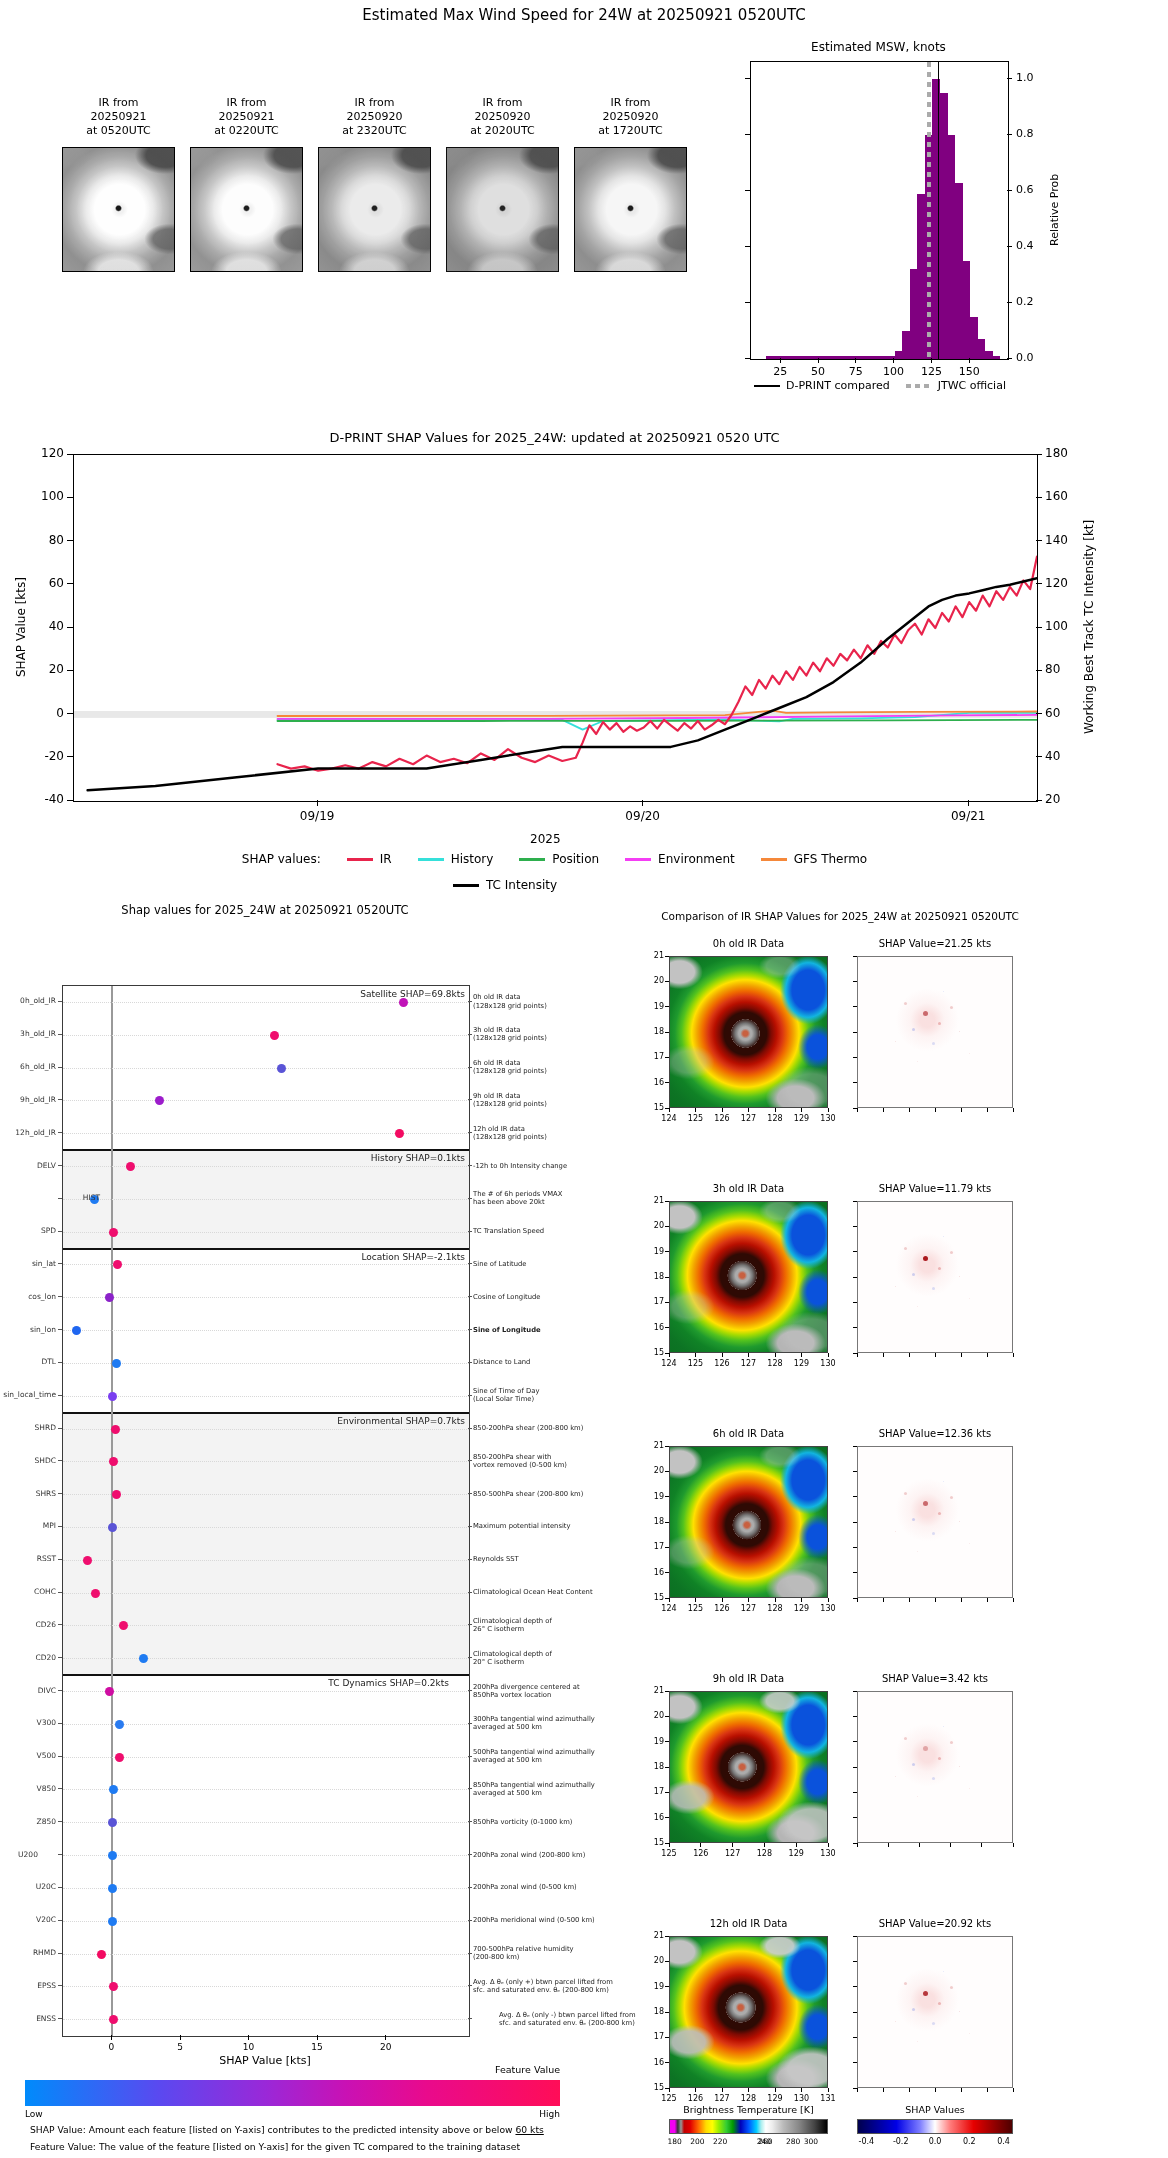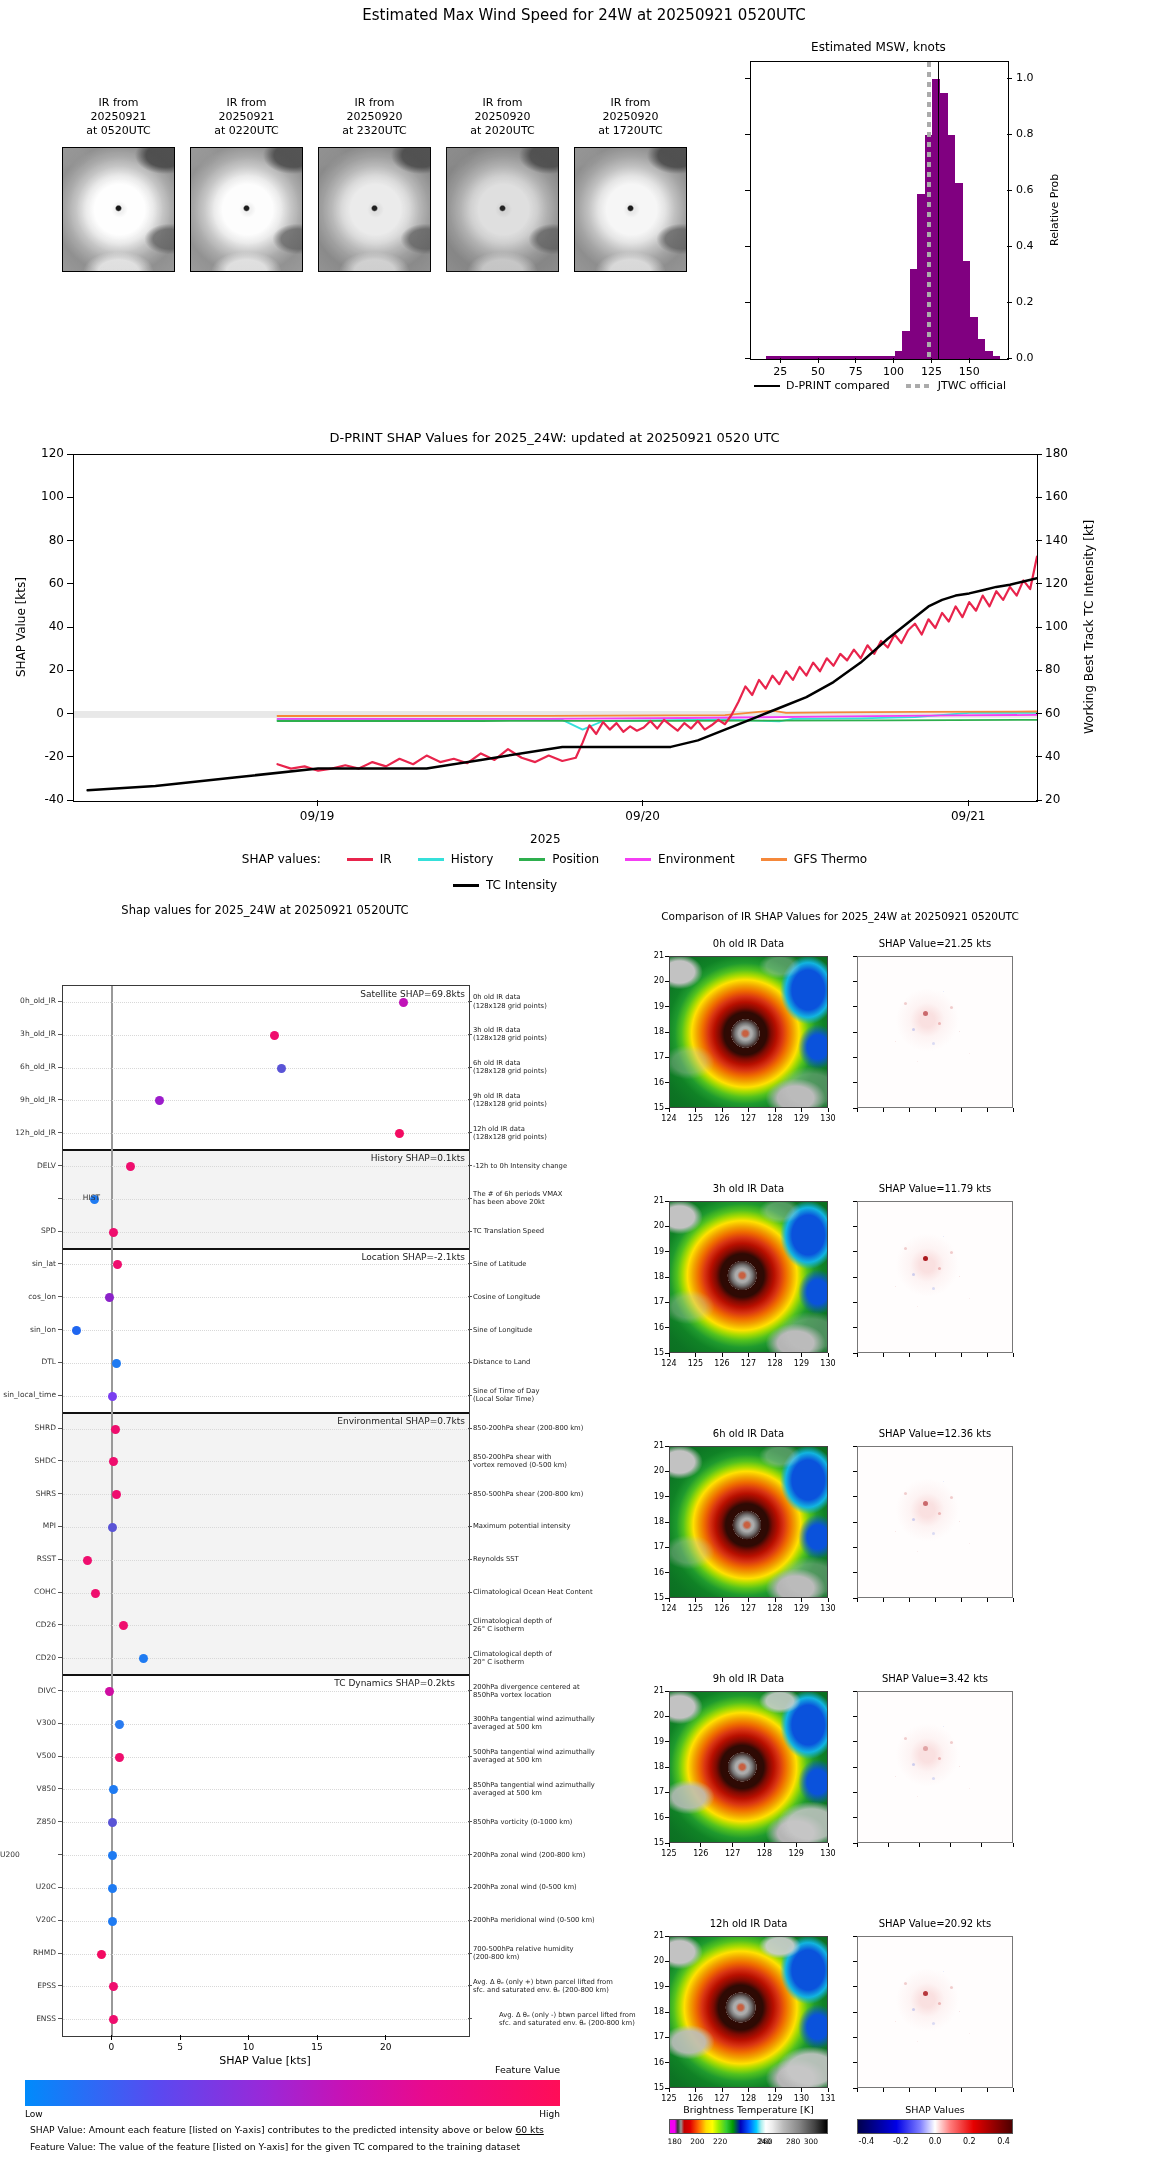--- a/index.html
+++ b/index.html
@@ -237,21 +237,21 @@
       <div style="position: absolute; left: 0px; top: 967.5px; width: 406px; height: 0px; border-top: 1px dotted rgb(216, 216, 216);"></div>
       <div style="position: absolute; left: 33.9px; top: 963.5px; width: 9px; height: 9px; border-radius: 50%; background: rgb(243, 11, 98);"></div>
       <div style="position: absolute; left: 0px; top: 1000.3px; width: 406px; height: 0px; border-top: 1px dotted rgb(216, 216, 216);"></div>
       <div style="position: absolute; left: 46.3px; top: 996.3px; width: 9px; height: 9px; border-radius: 50%; background: rgb(239, 14, 110);"></div>
       <div style="position: absolute; left: 0px; top: 1033.1px; width: 406px; height: 0px; border-top: 1px dotted rgb(216, 216, 216);"></div>
       <div style="position: absolute; left: 46.3px; top: 1029.1px; width: 9px; height: 9px; border-radius: 50%; background: rgb(239, 14, 110);"></div>
       <div style="position: absolute; right: 4px; top: 3px; font-size: 9px; color: rgb(34, 34, 34);">Satellite SHAP=69.8kts</div>
       <div style="position: absolute; right: 4px; top: 167.1px; font-size: 9px; color: rgb(34, 34, 34);">History SHAP=0.1kts</div>
       <div style="position: absolute; right: 4px; top: 265.5px; font-size: 9px; color: rgb(34, 34, 34);">Location SHAP=-2.1kts</div>
       <div style="position: absolute; right: 4px; top: 429.6px; font-size: 9px; color: rgb(34, 34, 34);">Environmental SHAP=0.7kts</div>
-      <div style="position: absolute; right: 14px; top: 692.1px; font-size: 9px; color: rgb(34, 34, 34);">TC Dynamics SHAP=0.2kts</div>
+      <div style="position: absolute; right: 20px; top: 692.1px; font-size: 9px; color: rgb(34, 34, 34);">TC Dynamics SHAP=0.2kts</div>
     </div>
   <div class="abs tc" style="left:62px;top:2054px;width:406px;font-size:11px">SHAP Value [kts]</div>
   <div class="abs tr" style="left:300px;top:2064px;width:260px;font-size:9.5px">Feature Value</div>
   <div class="abs cbar-feature" style="left:25px;top:2080px;width:535px;height:26px"></div>
   <div class="abs" style="left:25px;top:2109px;font-size:9px">Low</div>
   <div class="abs tr" style="left:460px;top:2109px;width:100px;font-size:9px">High</div>
   <div class="abs" style="left:30px;top:2124px;width:640px;font-size:9.2px">
     <span>SHAP Value: Amount each feature [listed on Y-axis] contributes to the predicted intensity above or below </span><span style="text-decoration:underline">60 kts</span>
   </div>
   <div class="abs" style="left:30px;top:2141px;width:640px;font-size:9.2px">Feature Value: The value of the feature [listed on Y-axis] for the given TC compared to the training dataset</div>
@@ -618,21 +618,21 @@
     <div style="position: absolute; left: 0px; top: 1258.9px; width: 56px; text-align: right; font-size: 7.5px; color: rgb(51, 51, 51);">sin_lat</div>
     <div style="position: absolute; left: 58px; top: 1263.4px; width: 4px; height: 1px; background: rgb(85, 85, 85);"></div>
     <div style="position: absolute; left: 473px; top: 1263.9px; width: 170px; font-size: 6.8px; line-height: 1.2; color: rgb(34, 34, 34); white-space: pre-line; transform: translateY(-50%);">Sine of Latitude</div>
     <div style="position: absolute; left: 468px; top: 1263.4px; width: 4px; height: 1px; background: rgb(85, 85, 85);"></div>
     <div style="position: absolute; left: 0px; top: 1291.7px; width: 56px; text-align: right; font-size: 7.5px; color: rgb(51, 51, 51);">cos_lon</div>
     <div style="position: absolute; left: 58px; top: 1296.2px; width: 4px; height: 1px; background: rgb(85, 85, 85);"></div>
     <div style="position: absolute; left: 473px; top: 1296.7px; width: 170px; font-size: 6.8px; line-height: 1.2; color: rgb(34, 34, 34); white-space: pre-line; transform: translateY(-50%);">Cosine of Longitude</div>
     <div style="position: absolute; left: 468px; top: 1296.2px; width: 4px; height: 1px; background: rgb(85, 85, 85);"></div>
     <div style="position: absolute; left: 0px; top: 1324.5px; width: 56px; text-align: right; font-size: 7.5px; color: rgb(51, 51, 51);">sin_lon</div>
     <div style="position: absolute; left: 58px; top: 1329px; width: 4px; height: 1px; background: rgb(85, 85, 85);"></div>
-    <div style="position: absolute; left: 473px; top: 1329.5px; width: 170px; font-size: 6.8px; line-height: 1.2; color: rgb(34, 34, 34); white-space: pre-line; transform: translateY(-50%);">Sine of Longitude</div>
+    <div style="position: absolute; left: 473px; top: 1329.5px; width: 170px; font-size: 6.8px; line-height: 1.2; color: rgb(34, 34, 34); white-space: pre-line; transform: translateY(-50%); font-weight: bold;">Sine of Longitude</div>
     <div style="position: absolute; left: 468px; top: 1329px; width: 4px; height: 1px; background: rgb(85, 85, 85);"></div>
     <div style="position: absolute; left: 0px; top: 1357.3px; width: 56px; text-align: right; font-size: 7.5px; color: rgb(51, 51, 51);">DTL</div>
     <div style="position: absolute; left: 58px; top: 1361.8px; width: 4px; height: 1px; background: rgb(85, 85, 85);"></div>
     <div style="position: absolute; left: 473px; top: 1362.3px; width: 170px; font-size: 6.8px; line-height: 1.2; color: rgb(34, 34, 34); white-space: pre-line; transform: translateY(-50%);">Distance to Land</div>
     <div style="position: absolute; left: 468px; top: 1361.8px; width: 4px; height: 1px; background: rgb(85, 85, 85);"></div>
     <div style="position: absolute; left: 0px; top: 1390.2px; width: 56px; text-align: right; font-size: 7.5px; color: rgb(51, 51, 51);">sin_local_time</div>
     <div style="position: absolute; left: 58px; top: 1394.7px; width: 4px; height: 1px; background: rgb(85, 85, 85);"></div>
     <div style="position: absolute; left: 473px; top: 1395.2px; width: 170px; font-size: 6.8px; line-height: 1.2; color: rgb(34, 34, 34); white-space: pre-line; transform: translateY(-50%);">Sine of Time of Day
 (Local Solar Time)</div>
     <div style="position: absolute; left: 468px; top: 1394.7px; width: 4px; height: 1px; background: rgb(85, 85, 85);"></div>
@@ -688,21 +688,21 @@
     <div style="position: absolute; left: 468px; top: 1755.6px; width: 4px; height: 1px; background: rgb(85, 85, 85);"></div>
     <div style="position: absolute; left: 0px; top: 1783.9px; width: 56px; text-align: right; font-size: 7.5px; color: rgb(51, 51, 51);">V850</div>
     <div style="position: absolute; left: 58px; top: 1788.4px; width: 4px; height: 1px; background: rgb(85, 85, 85);"></div>
     <div style="position: absolute; left: 473px; top: 1788.9px; width: 170px; font-size: 6.8px; line-height: 1.2; color: rgb(34, 34, 34); white-space: pre-line; transform: translateY(-50%);">850hPa tangential wind azimuthally
 averaged at 500 km</div>
     <div style="position: absolute; left: 468px; top: 1788.4px; width: 4px; height: 1px; background: rgb(85, 85, 85);"></div>
     <div style="position: absolute; left: 0px; top: 1816.7px; width: 56px; text-align: right; font-size: 7.5px; color: rgb(51, 51, 51);">Z850</div>
     <div style="position: absolute; left: 58px; top: 1821.2px; width: 4px; height: 1px; background: rgb(85, 85, 85);"></div>
     <div style="position: absolute; left: 473px; top: 1821.7px; width: 170px; font-size: 6.8px; line-height: 1.2; color: rgb(34, 34, 34); white-space: pre-line; transform: translateY(-50%);">850hPa vorticity (0-1000 km)</div>
     <div style="position: absolute; left: 468px; top: 1821.2px; width: 4px; height: 1px; background: rgb(85, 85, 85);"></div>
-    <div style="position: absolute; left: 0px; top: 1849.5px; width: 56px; text-align: left; font-size: 7.5px; color: rgb(51, 51, 51);">U200</div>
+    <div style="position: absolute; left: 0px; top: 1849.5px; width: 56px; text-align: center; font-size: 7.5px; color: rgb(51, 51, 51);">U200</div>
     <div style="position: absolute; left: 58px; top: 1854px; width: 4px; height: 1px; background: rgb(85, 85, 85);"></div>
     <div style="position: absolute; left: 473px; top: 1854.5px; width: 170px; font-size: 6.8px; line-height: 1.2; color: rgb(34, 34, 34); white-space: pre-line; transform: translateY(-50%);">200hPa zonal wind (200-800 km)</div>
     <div style="position: absolute; left: 468px; top: 1854px; width: 4px; height: 1px; background: rgb(85, 85, 85);"></div>
     <div style="position: absolute; left: 0px; top: 1882.3px; width: 56px; text-align: right; font-size: 7.5px; color: rgb(51, 51, 51);">U20C</div>
     <div style="position: absolute; left: 58px; top: 1886.8px; width: 4px; height: 1px; background: rgb(85, 85, 85);"></div>
     <div style="position: absolute; left: 473px; top: 1887.3px; width: 170px; font-size: 6.8px; line-height: 1.2; color: rgb(34, 34, 34); white-space: pre-line; transform: translateY(-50%);">200hPa zonal wind (0-500 km)</div>
     <div style="position: absolute; left: 468px; top: 1886.8px; width: 4px; height: 1px; background: rgb(85, 85, 85);"></div>
     <div style="position: absolute; left: 0px; top: 1915.2px; width: 56px; text-align: right; font-size: 7.5px; color: rgb(51, 51, 51);">V20C</div>
     <div style="position: absolute; left: 58px; top: 1919.7px; width: 4px; height: 1px; background: rgb(85, 85, 85);"></div>
     <div style="position: absolute; left: 473px; top: 1920.2px; width: 170px; font-size: 6.8px; line-height: 1.2; color: rgb(34, 34, 34); white-space: pre-line; transform: translateY(-50%);">200hPa meridional wind (0-500 km)</div>

